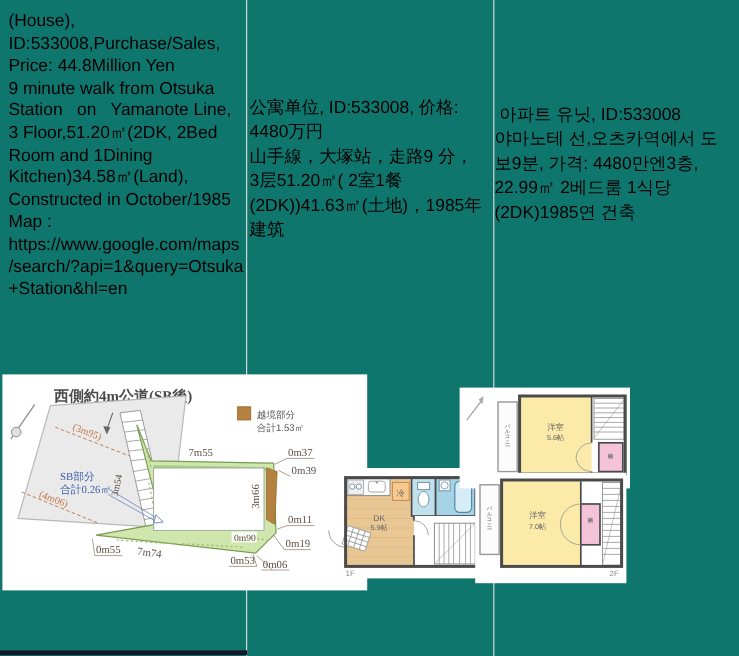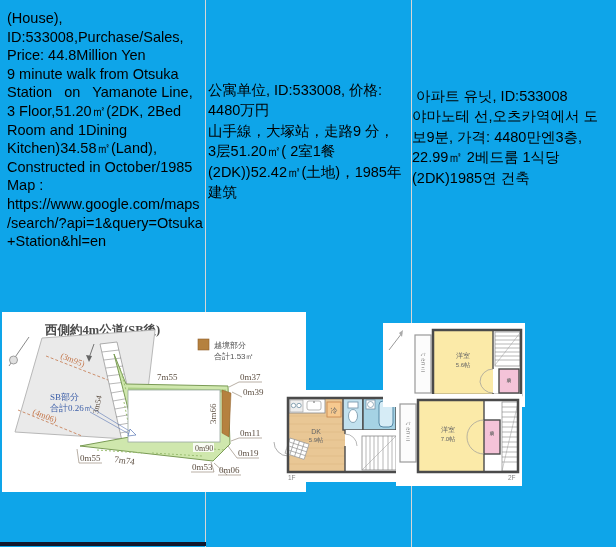--- a/index.html
+++ b/index.html
@@ -1,16 +1,16 @@
 <!DOCTYPE html>
 <html><head>
 <meta charset="utf-8">
 <style>
   html,body{margin:0;padding:0;background:#fff;}
-  .page{position:relative;width:616px;height:547px;background:#0ea5e9;overflow:hidden;
+  .page{position:relative;width:616px;height:547px;background:#0f766e;overflow:hidden;
         font-family:"Liberation Sans",sans-serif;color:#000;}
   .cell{position:absolute;white-space:pre-wrap;font-size:14.5px;}
   .cell-en{left:7px;top:9px;width:199px;line-height:18.6px;}
   .cell-zh{left:208px;top:80px;width:201px;line-height:20.4px;}
   .cell-ko{left:412px;top:86px;width:201px;line-height:20.4px;}
   .vline{position:absolute;top:0;width:1px;height:547px;background:#d6d6d6;}
   .bottombar{position:absolute;left:0;top:542px;width:206px;height:4px;background:#14172b;}
   svg{position:absolute;overflow:visible;}
   .t-serif{font-family:"Liberation Serif",serif;fill:#5d4f42;font-size:9px;}
   .t-serif-sm{font-family:"Liberation Serif",serif;fill:#5d4f42;font-size:8px;}
@@ -47,21 +47,21 @@
 Kitchen)34.58㎡(Land),
 Constructed in October/1985
 Map :
 https://www.google.com/maps
 /search/?api=1&amp;query=Otsuka
 +Station&amp;hl=en</div>
   <div class="cell cell-zh">公寓单位, ID:533008, 价格:
 4480万円
 山手線，大塚站，走路9 分，
 3层51.20㎡( 2室1餐
-(2DK))52.42㎡(土地)，1985年
+(2DK))41.63㎡(土地)，1985年
 建筑</div>
   <div class="cell cell-ko"> 아파트 유닛, ID:533008
 야마노테 선,오츠카역에서 도
 보9분, 가격: 4480만엔3층,
 22.99㎡ 2베드룸 1식당
 (2DK)1985연 건축</div>
 
   <svg style="left:2px;top:312px" width="304" height="180" viewBox="0 0 304 180">
     <rect x="0" y="0" width="304" height="180" fill="#ffffff"></rect>
 

